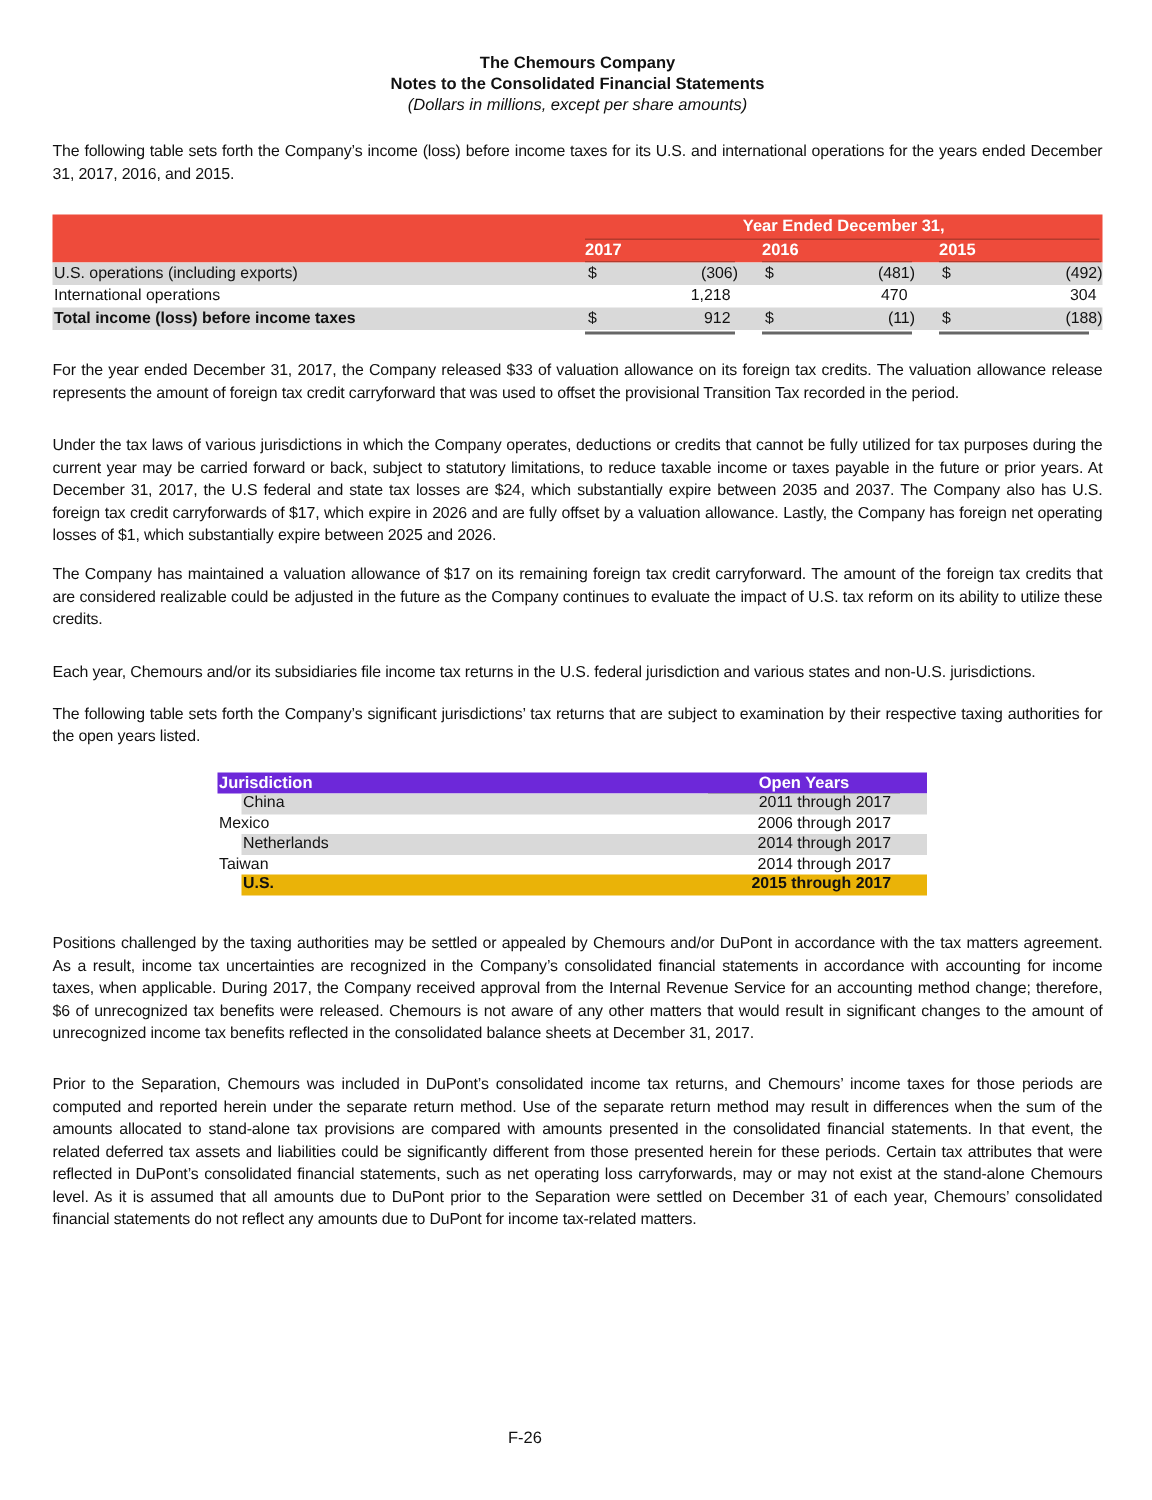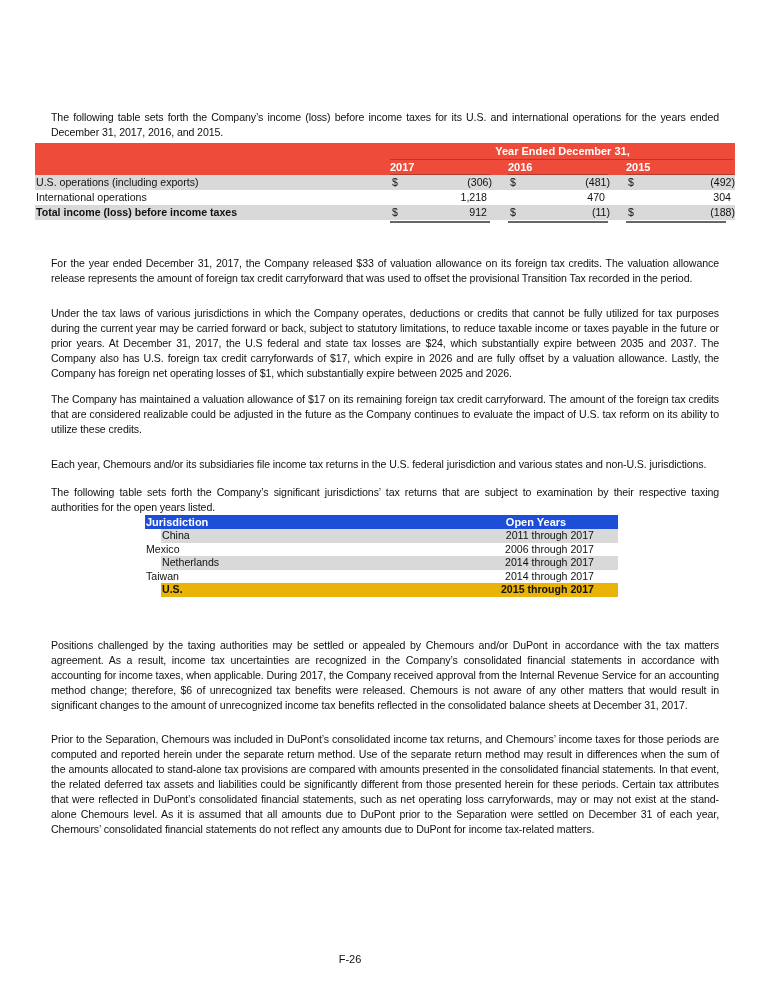--- a/index.html
+++ b/index.html
@@ -2,21 +2,21 @@
 <html><head>
 <meta charset="utf-8">
 <style>
   html, body { margin: 0; padding: 0; background: #ffffff; }
   body { width: 768px; height: 1000px; position: relative; overflow: hidden;
          font-family: "Liberation Sans", sans-serif; color: #111; font-size: 10.6px; }
   .page { position: absolute; left: 35px; top: 0; width: 700px; }
   .hdr { text-align: center; margin-top: 35px; line-height: 14px; }
   .hdr .t1, .hdr .t2 { font-weight: bold; font-size: 11px; }
   .hdr .t3 { font-style: italic; font-size: 11px; }
-  p.para { margin: 16px; text-align: justify; line-height: 15px; font-size: 10.6px; letter-spacing: -0.1px; }
+  p.para { margin: 0; text-align: justify; line-height: 15px; font-size: 10.6px; letter-spacing: -0.1px; }
   .p1 { position: absolute; top: 94px; }
   .p2 { position: absolute; top: 240px; }
   .p3 { position: absolute; top: 290px; }
   .p4 { position: absolute; top: 376px; }
   .p5 { position: absolute; top: 441px; }
   .p6 { position: absolute; top: 469px; }
   .p7 { position: absolute; top: 622px; }
   .p8 { position: absolute; top: 716px; }
 
   
@@ -46,20 +46,25 @@
   .jr.g { background: #d9d9d9; margin-left: 16px; }
   .jr .c1 { position: absolute; left: 1px; }
   .jr .c2 { position: absolute; right: 24px; }
 
   .footer { position: absolute; top: 953px; left: 0; width: 700px; text-align: center; font-size: 11px; }
 </style>
 </head>
 <body>
 
 <div class="page">
+  <div class="hdr">
+    <div class="t1">The Chemours Company</div>
+    <div class="t2">Notes to the Consolidated Financial Statements</div>
+    <div class="t3">(Dollars in millions, except per share amounts)</div>
+  </div>
 
   <p class="para p1">The following table sets forth the Company’s income (loss) before income taxes for its U.S. and international operations for the years ended December 31, 2017, 2016, and 2015.</p>
 
   <div class="t1wrap">
     <div class="hrow1 red" style="background: rgb(238, 75, 59);">
       <div class="cap">Year Ended December 31,</div>
       <div class="uline"></div>
     </div>
     <div class="hrow2 red" style="background: rgb(238, 75, 59);">
       <div class="yr" style="left:355px;width:100px;">2017</div>
@@ -99,21 +104,21 @@
     </div>
   </div>
 
   <p class="para p2">For the year ended December 31, 2017, the Company released $33 of valuation allowance on its foreign tax credits. The valuation allowance release represents the amount of foreign tax credit carryforward that was used to offset the provisional Transition Tax recorded in the period.</p>
   <p class="para p3">Under the tax laws of various jurisdictions in which the Company operates, deductions or credits that cannot be fully utilized for tax purposes during the current year may be carried forward or back, subject to statutory limitations, to reduce taxable income or taxes payable in the future or prior years. At December 31, 2017, the U.S federal and state tax losses are $24, which substantially expire between 2035 and 2037. The Company also has U.S. foreign tax credit carryforwards of $17, which expire in 2026 and are fully offset by a valuation allowance. Lastly, the Company has foreign net operating losses of $1, which substantially expire between 2025 and 2026.</p>
   <p class="para p4">The Company has maintained a valuation allowance of $17 on its remaining foreign tax credit carryforward. The amount of the foreign tax credits that are considered realizable could be adjusted in the future as the Company continues to evaluate the impact of U.S. tax reform on its ability to utilize these credits.</p>
   <p class="para p6">The following table sets forth the Company’s significant jurisdictions’ tax returns that are subject to examination by their respective taxing authorities for the open years listed.</p>
   <p class="para p5">Each year, Chemours and/or its subsidiaries file income tax returns in the U.S. federal jurisdiction and various states and non-U.S. jurisdictions.</p>
 
   <div class="t2wrap">
-    <div class="jh red" style="background: #1d4ed8;">
+    <div class="jh red" style="background: #6d28d9;">
       <span class="c1">Jurisdiction</span>
       <span class="c2">Open Years</span>
       <div class="ul"></div>
     </div>
     <div class="jr g" style="background: rgb(217, 217, 217);">
       <span class="c1">China</span>
       <span class="c2">2011 through 2017</span>
     </div>
     <div class="jr">
       <span class="c1">Mexico</span>

